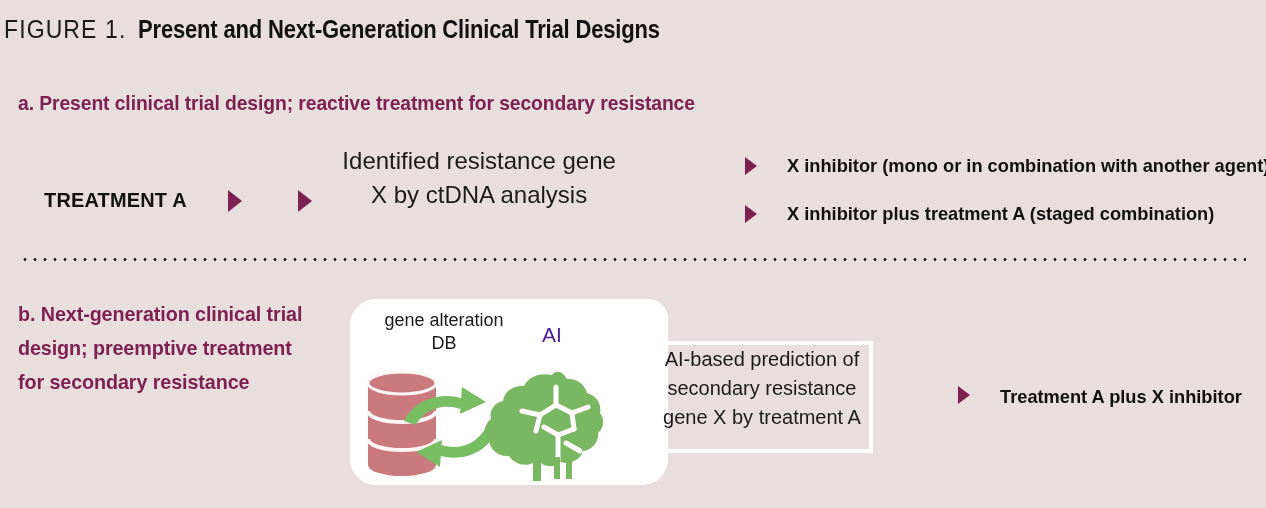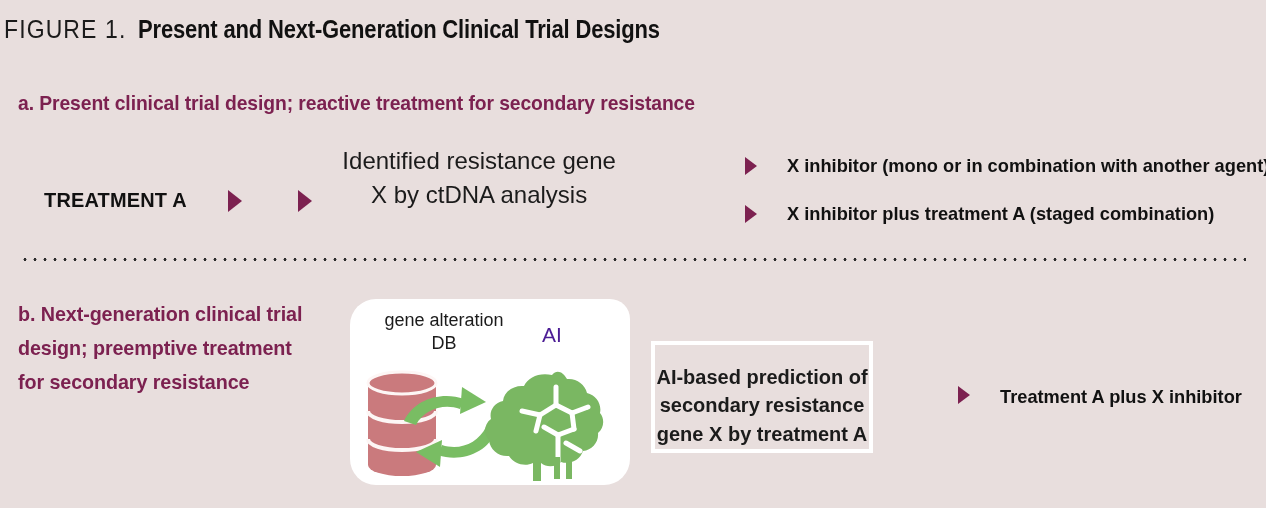--- a/index.html
+++ b/index.html
@@ -158,20 +158,21 @@
 
   
   #illustration-panel {
     position: absolute;
     left: 350px;
     top: 299px;
     width: 280px;
     height: 186px;
     background: #ffffff;
     border-radius: 26px 20px 26px 26px;
+    padding-left: 38px;
   }
   #db-label {
     position: absolute;
     left: 14px;
     top: 10px;
     width: 160px;
     text-align: center;
     font-size: 18px;
     line-height: 1.3;
     color: #1b1b1b;
@@ -194,24 +195,23 @@
 
   
   #ai-prediction-box {
     position: absolute;
     left: 651px;
     top: 341px;
     width: 222px;
     height: 112px;
     border: 4px solid #ffffff;
     display: flex;
-    align-items: flex-end;
+    align-items: flex-start;
     justify-content: center;
     box-sizing: border-box;
-    font-weight: bold;
   }
   #ai-prediction-text {
     font-size: 20px;
     color: #1b1b1b;
     text-align: center;
     line-height: 1.44;
     white-space: pre-line;
   }
 
   

